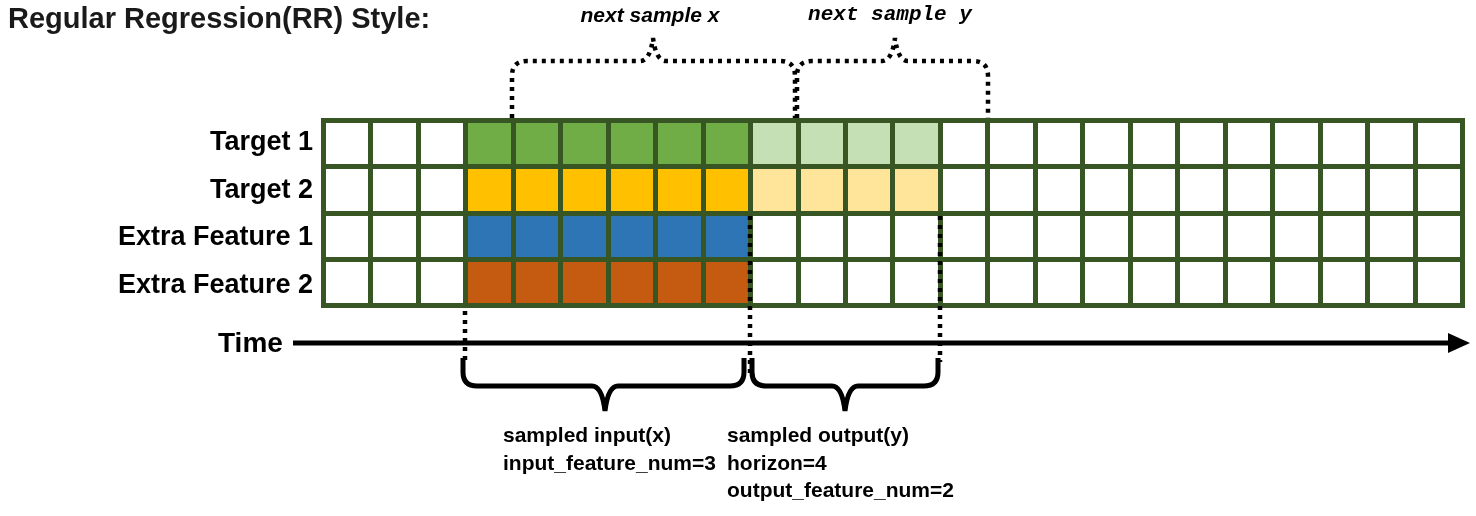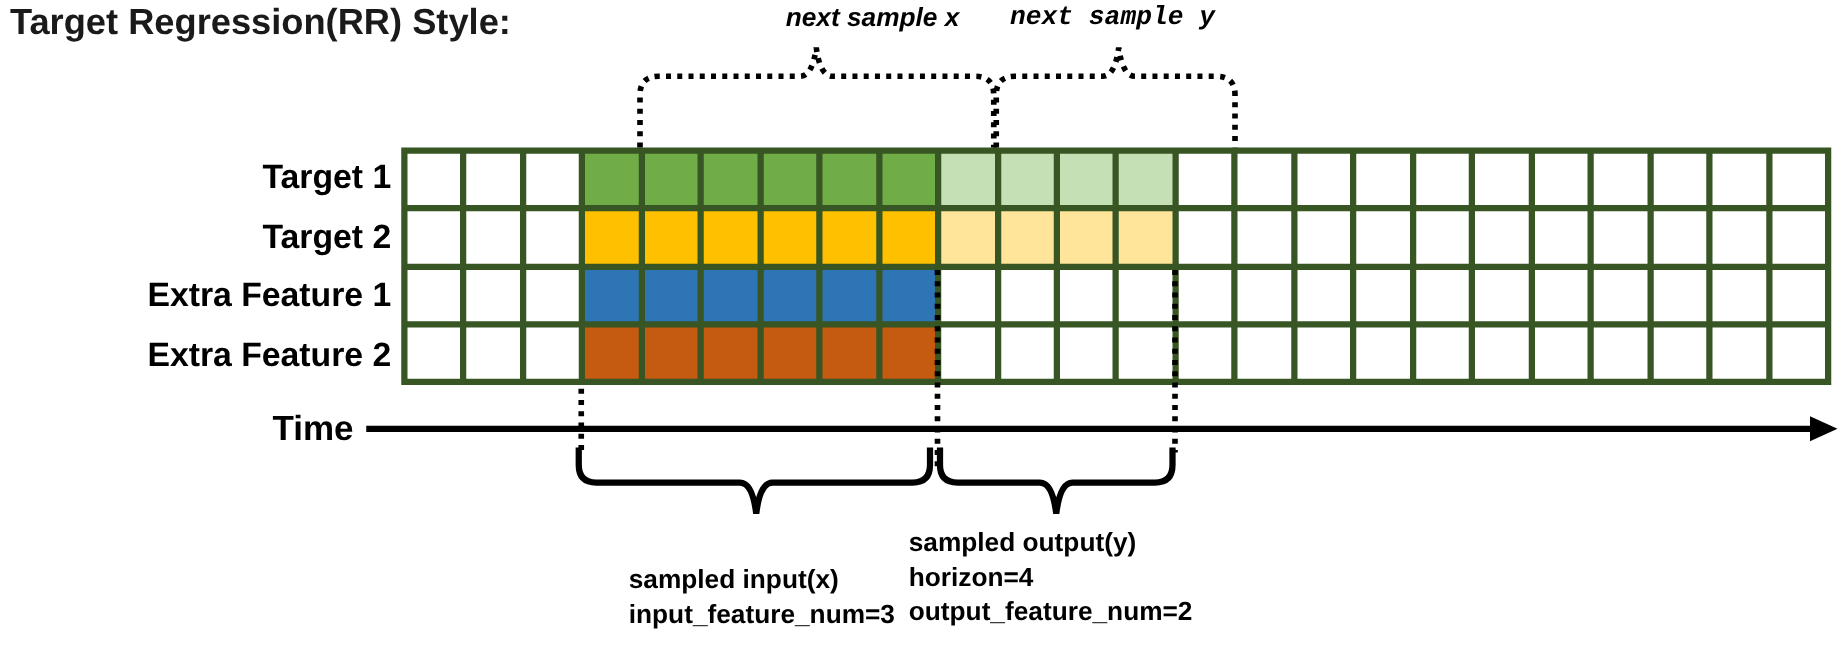--- a/index.html
+++ b/index.html
@@ -27,21 +27,21 @@
   .brace-label {
     position: absolute;
     top: 3px;
     transform: translateX(-50%);
     font-size: 21px;
     font-style: italic;
     font-weight: 600;
     color: #000;
     white-space: nowrap;
   }
-  .brace-label.x { left: 650px; margin-left: 48px; }
+  .brace-label.x { left: 650px; }
   .brace-label.y { left: 890px; font-family: Liberation Mono, monospace; }
   .row-labels {
     position: absolute;
     left: 0;
     top: 0;
     width: 313px;
     height: 100%;
   }
   .row-label {
     position: absolute;
@@ -80,38 +80,38 @@
     color: #000;
   }
   .caption {
     position: absolute;
     font-size: 21px;
     font-weight: 600;
     color: #000;
     line-height: 27.5px;
     white-space: nowrap;
   }
-  .caption.input { left: 503px; top: 421px; margin-top: 29px; }
+  .caption.input { left: 503px; top: 421px; }
   .caption.output { left: 727px; top: 421px; }
   .caption span { display: block; }
   svg.overlay {
     position: absolute;
     left: 0;
     top: 0;
     pointer-events: none;
   }
   svg .stroke { stroke: var(--ink, #000); fill: none; }
   svg .dotted { stroke-dasharray: 4 5; }
 </style>
 </head>
 <body>
 
 <div class="canvas">
 
-  <div class="title">Target Regression(RR) Style:</div>
+  <div class="title">Regular Regression(RR) Style:</div>
 
   <div class="brace-label x">next sample x</div>
   <div class="brace-label y">next sample y</div>
 
   <div class="row-labels">
     <div class="row-label r0">Target 1</div>
     <div class="row-label r1">Target 2</div>
     <div class="row-label r2">Extra Feature 1</div>
     <div class="row-label r3">Extra Feature 2</div>
   </div>

